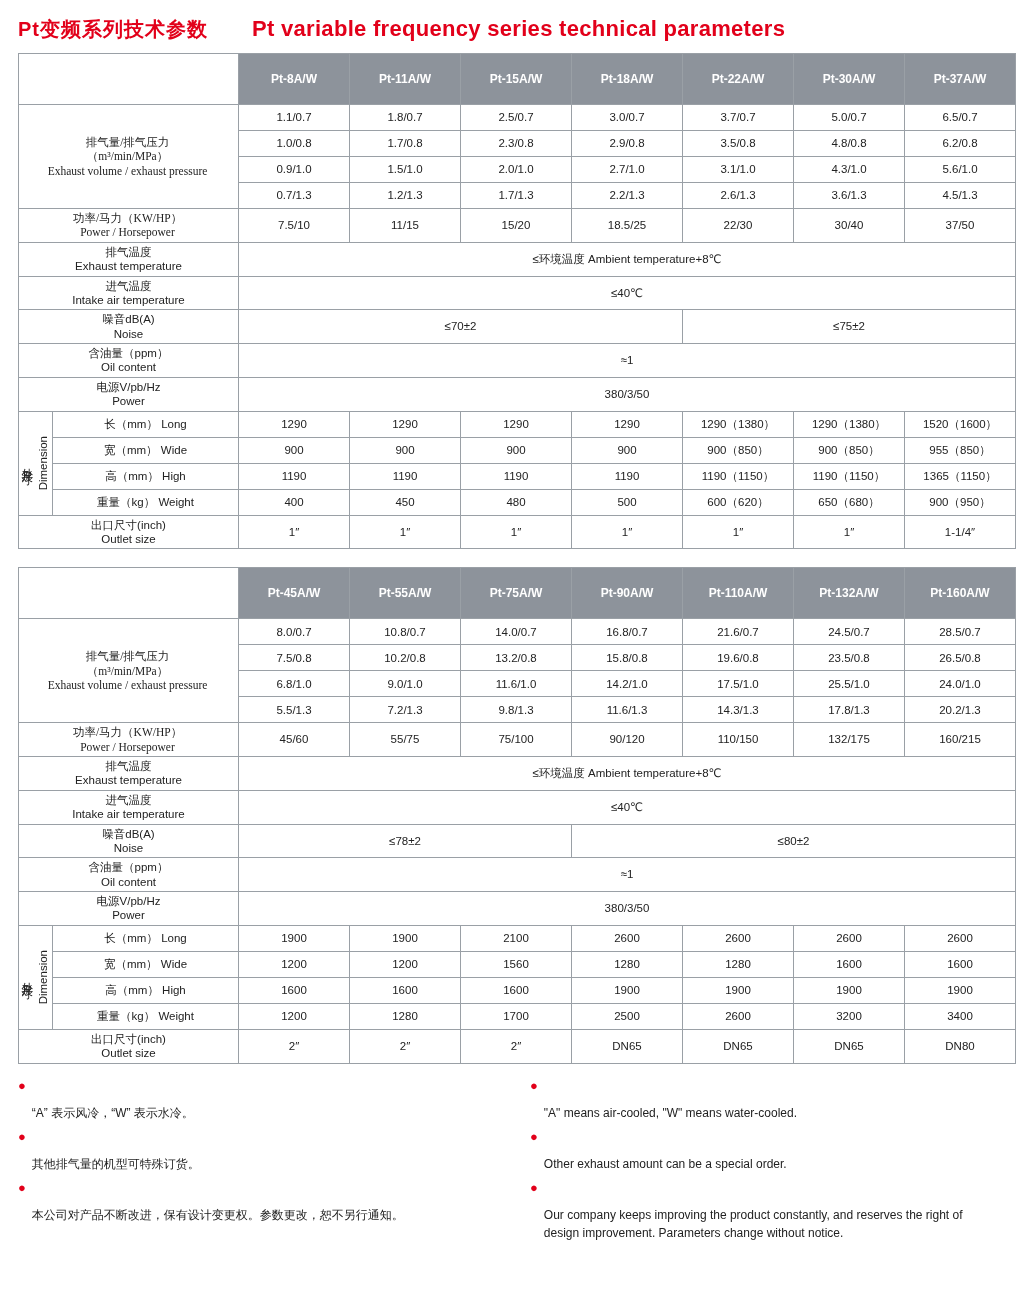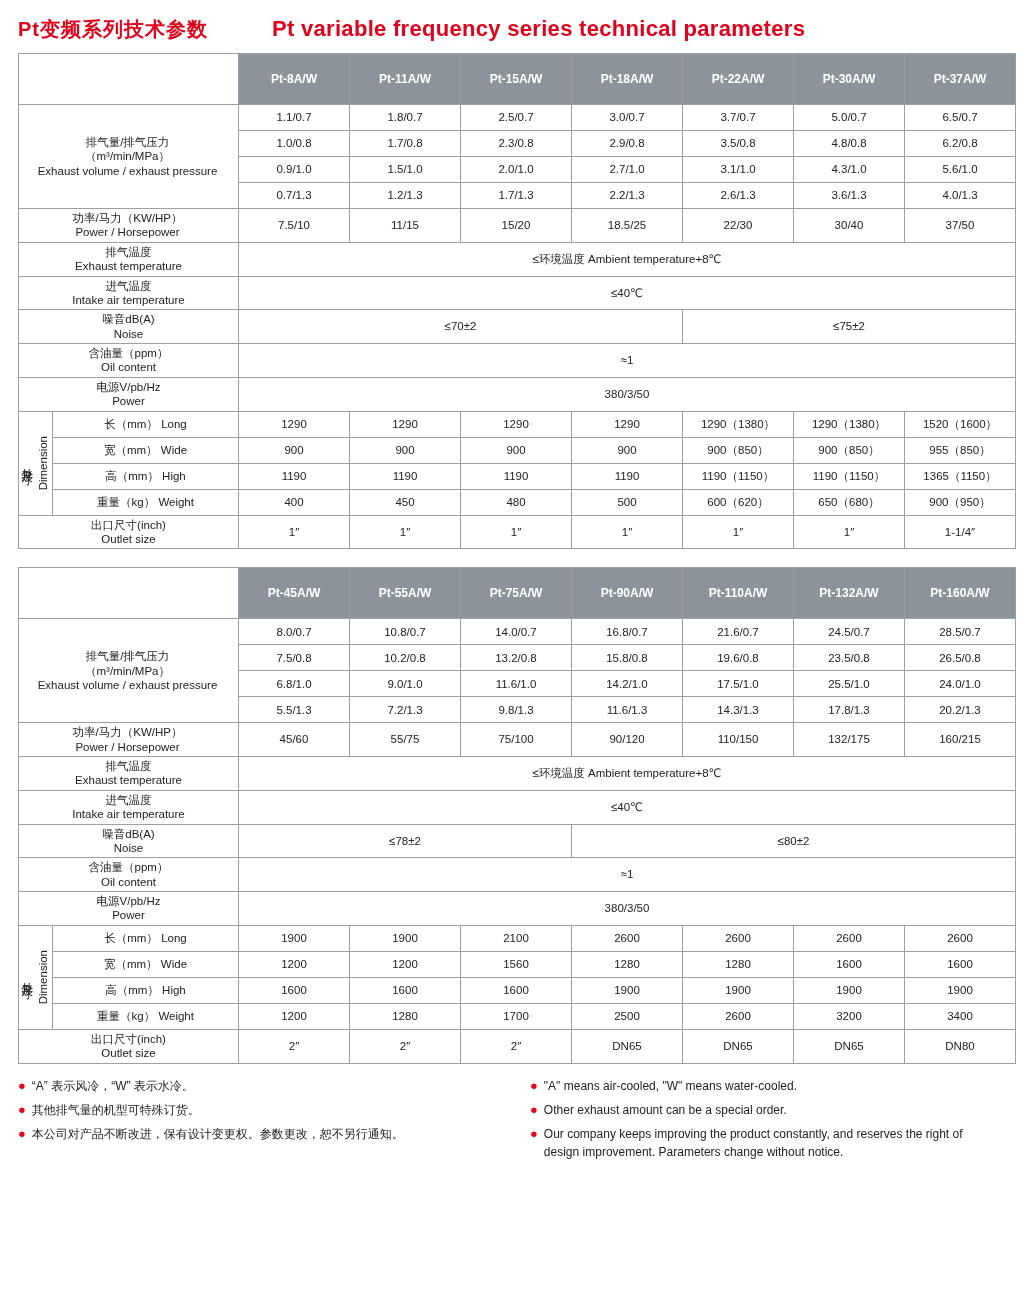--- a/index.html
+++ b/index.html
@@ -7,21 +7,21 @@
     width:1024px;
     font-family:"Liberation Sans","DejaVu Sans",sans-serif;
     background:#ffffff;
     color:#1a1a1a;
     -webkit-font-smoothing:antialiased;
   }
   .page{width:1024px;min-height:1314px;position:relative;padding:0;box-sizing:border-box;}
 
   
   .title-row{
-    display:flex;align-items:baseline;gap:64px;
+    display:flex;align-items:baseline;gap:44px;
     padding:16px 0 10px 18px;
   }
   .title-cn{
     color:#e2001a;font-size:20px;font-weight:bold;letter-spacing:1px;
   }
   .title-en{
     color:#e2001a;font-size:22px;font-weight:bold;letter-spacing:0.3px;
   }
 
   
@@ -65,21 +65,21 @@
   .corner .specs{
     position:absolute;left:7px;bottom:3px;color:#fff;font-size:11px;font-weight:bold;text-align:left;line-height:1.2;
   }
   
   .lab{
     text-align:left;
     padding-left:10px;
     font-size:11.5px;
     line-height:1.3;
   }
-  .lab.center{text-align:center;padding-left:0;}
+  .lab.center{text-align:center;padding-left:0;font-family:Liberation Serif, serif;}
   .lab .cn{display:block;}
   .lab .en{display:block;}
   .rowh{height:26px;}
   
   .vert{
     width:34px;
     padding:0;
   }
   .vert .inner{
     display:flex;align-items:center;justify-content:center;gap:3px;height:100%;
@@ -111,21 +111,21 @@
     color:#222;
   }
   .notes .col{width:50%;box-sizing:border-box;padding-right:12px;}
   .notes .col.right{padding-left:18px;}
   .note{
     display:flex;align-items:flex-start;gap:6px;margin-bottom:7px;line-height:1.45;
   }
   .dot{
     color:#e2001a;font-size:13px;line-height:1.2;flex:none;
   }
-  .note .txt{flex:1;}
+  .note .txt{flex:1;margin-top:27px;}
 </style>
 </head>
 <body>
 
 <div class="page">
 
   <div class="title-row">
     <div class="title-cn">Pt变频系列技术参数</div>
     <div class="title-en">Pt variable frequency series technical parameters</div>
   </div>
@@ -198,21 +198,21 @@
         <td>4.3/1.0</td>
         <td>5.6/1.0</td>
       </tr>
       <tr class="rowh">
         <td>0.7/1.3</td>
         <td>1.2/1.3</td>
         <td>1.7/1.3</td>
         <td>2.2/1.3</td>
         <td>2.6/1.3</td>
         <td>3.6/1.3</td>
-        <td>4.0/1.3</td>
+        <td>4.5/1.3</td>
       </tr>
 
       <tr class="rowh">
         <td class="lab center" colspan="2">
           <span class="cn">功率/马力（KW/HP）</span>
           <span class="en">Power / Horsepower</span>
         </td>
         <td>7.5/10</td>
         <td>11/15</td>
         <td>15/20</td>

